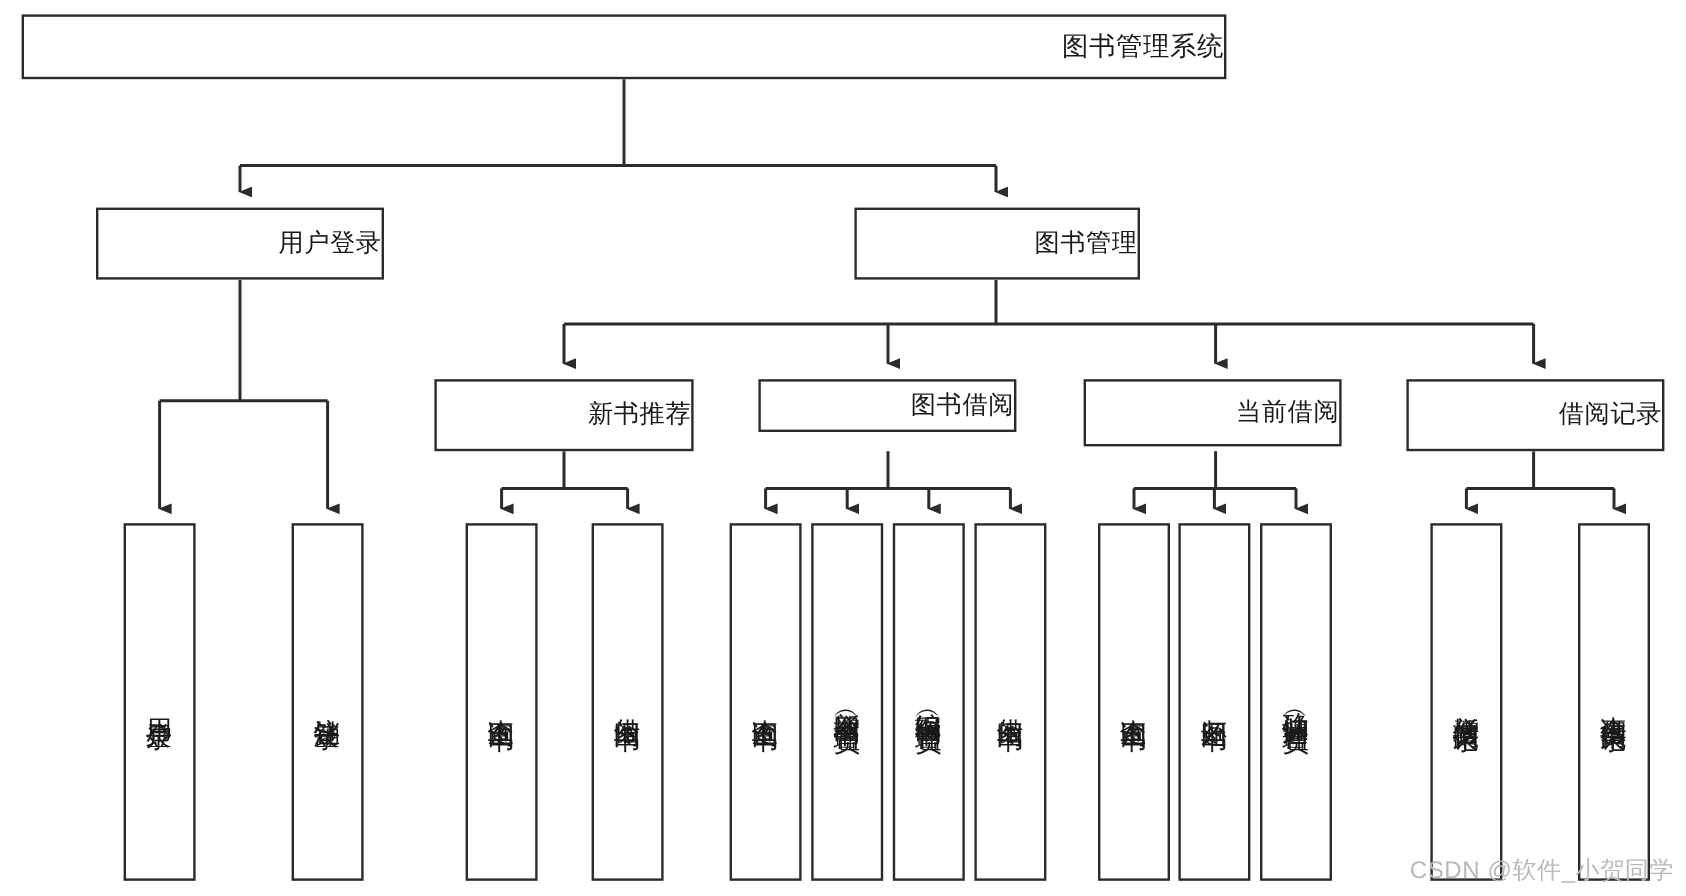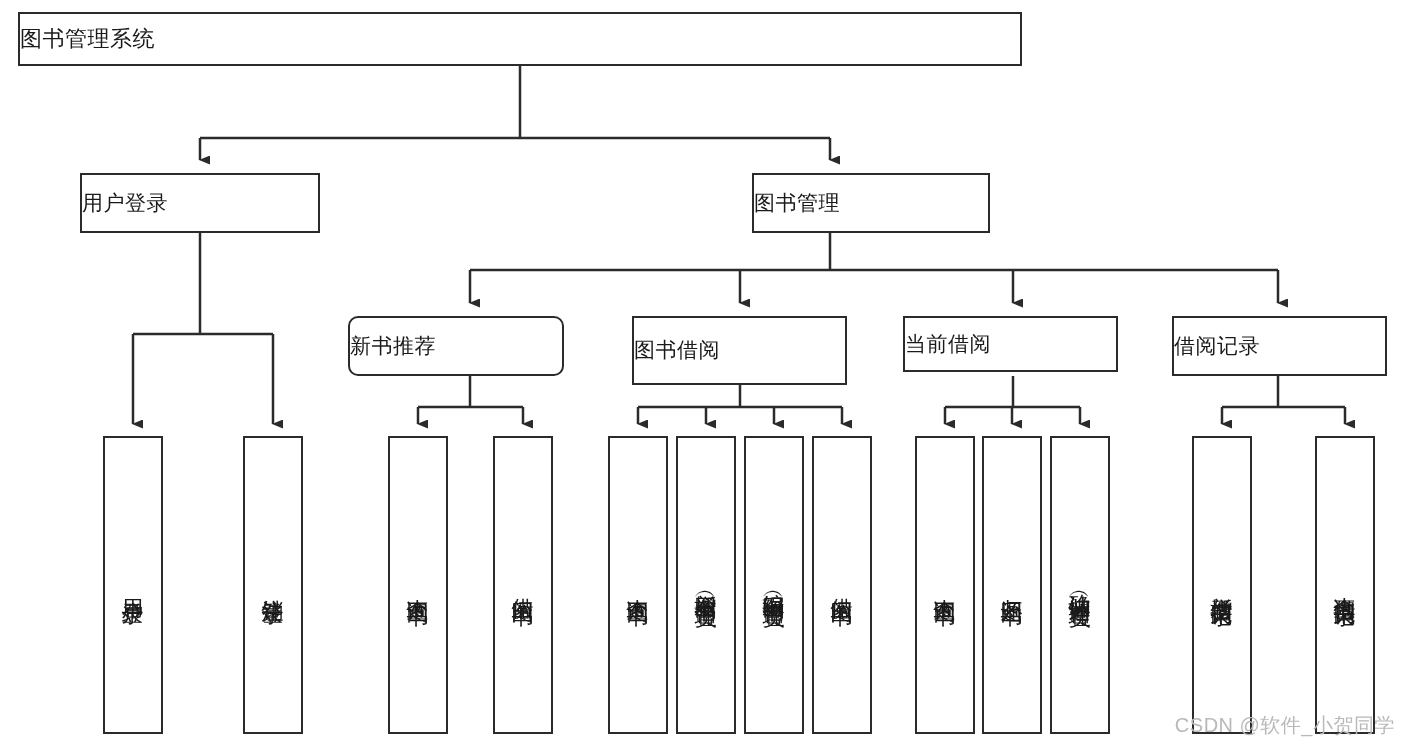--- a/index.html
+++ b/index.html
@@ -27,21 +27,21 @@
     height: 747px;
     pointer-events: none;
   }
   .node {
     position: absolute;
     box-sizing: border-box;
     background: #ffffff;
     border: 2px solid #2b2b2b;
     display: flex;
     align-items: center;
-    justify-content: flex-start;
+    justify-content: flex-end;
     text-align: center;
     color: #1a1a1a;
   }
   .node-label {
     display: block;
     line-height: 1.18;
     letter-spacing: 0.5px;
     white-space: nowrap;
   }
   
@@ -130,28 +130,28 @@
     </g>
   </svg>
 
   <div class="node root horiz" style="left:18px; top:12px; width:1004px; height:54px;">
     <span class="node-label">图书管理系统</span>
   </div>
 
   <div class="node horiz" style="left:80px; top:173px; width:240px; height:60px;">
     <span class="node-label">用户登录</span>
   </div>
-  <div class="node horiz" style="left:712px; top:173px; width:238px; height:60px;margin-left:40px;">
+  <div class="node horiz" style="left:712px; top:173px; width:238px; height:60px;">
     <span class="node-label">图书管理</span>
   </div>
 
-  <div class="node horiz" style="left:348px; top:316px; width:216px; height:60px;border-radius:10px;">
+  <div class="node horiz" style="left:362px; top:316px; width:216px; height:60px;">
     <span class="node-label">新书推荐</span>
   </div>
-  <div class="node horiz" style="left:632px; top:316px; width:215px; height:69px;">
+  <div class="node horiz" style="left:632px; top:316px; width:215px; height:44px;">
     <span class="node-label">图书借阅</span>
   </div>
   <div class="node horiz" style="left:903px; top:316px; width:215px; height:56px;">
     <span class="node-label">当前借阅</span>
   </div>
   <div class="node horiz" style="left:1172px; top:316px; width:215px; height:60px;">
     <span class="node-label">借阅记录</span>
   </div>
 
   <div class="node vert" style="left:103px; top:436px; width:60px; height:298px;">

